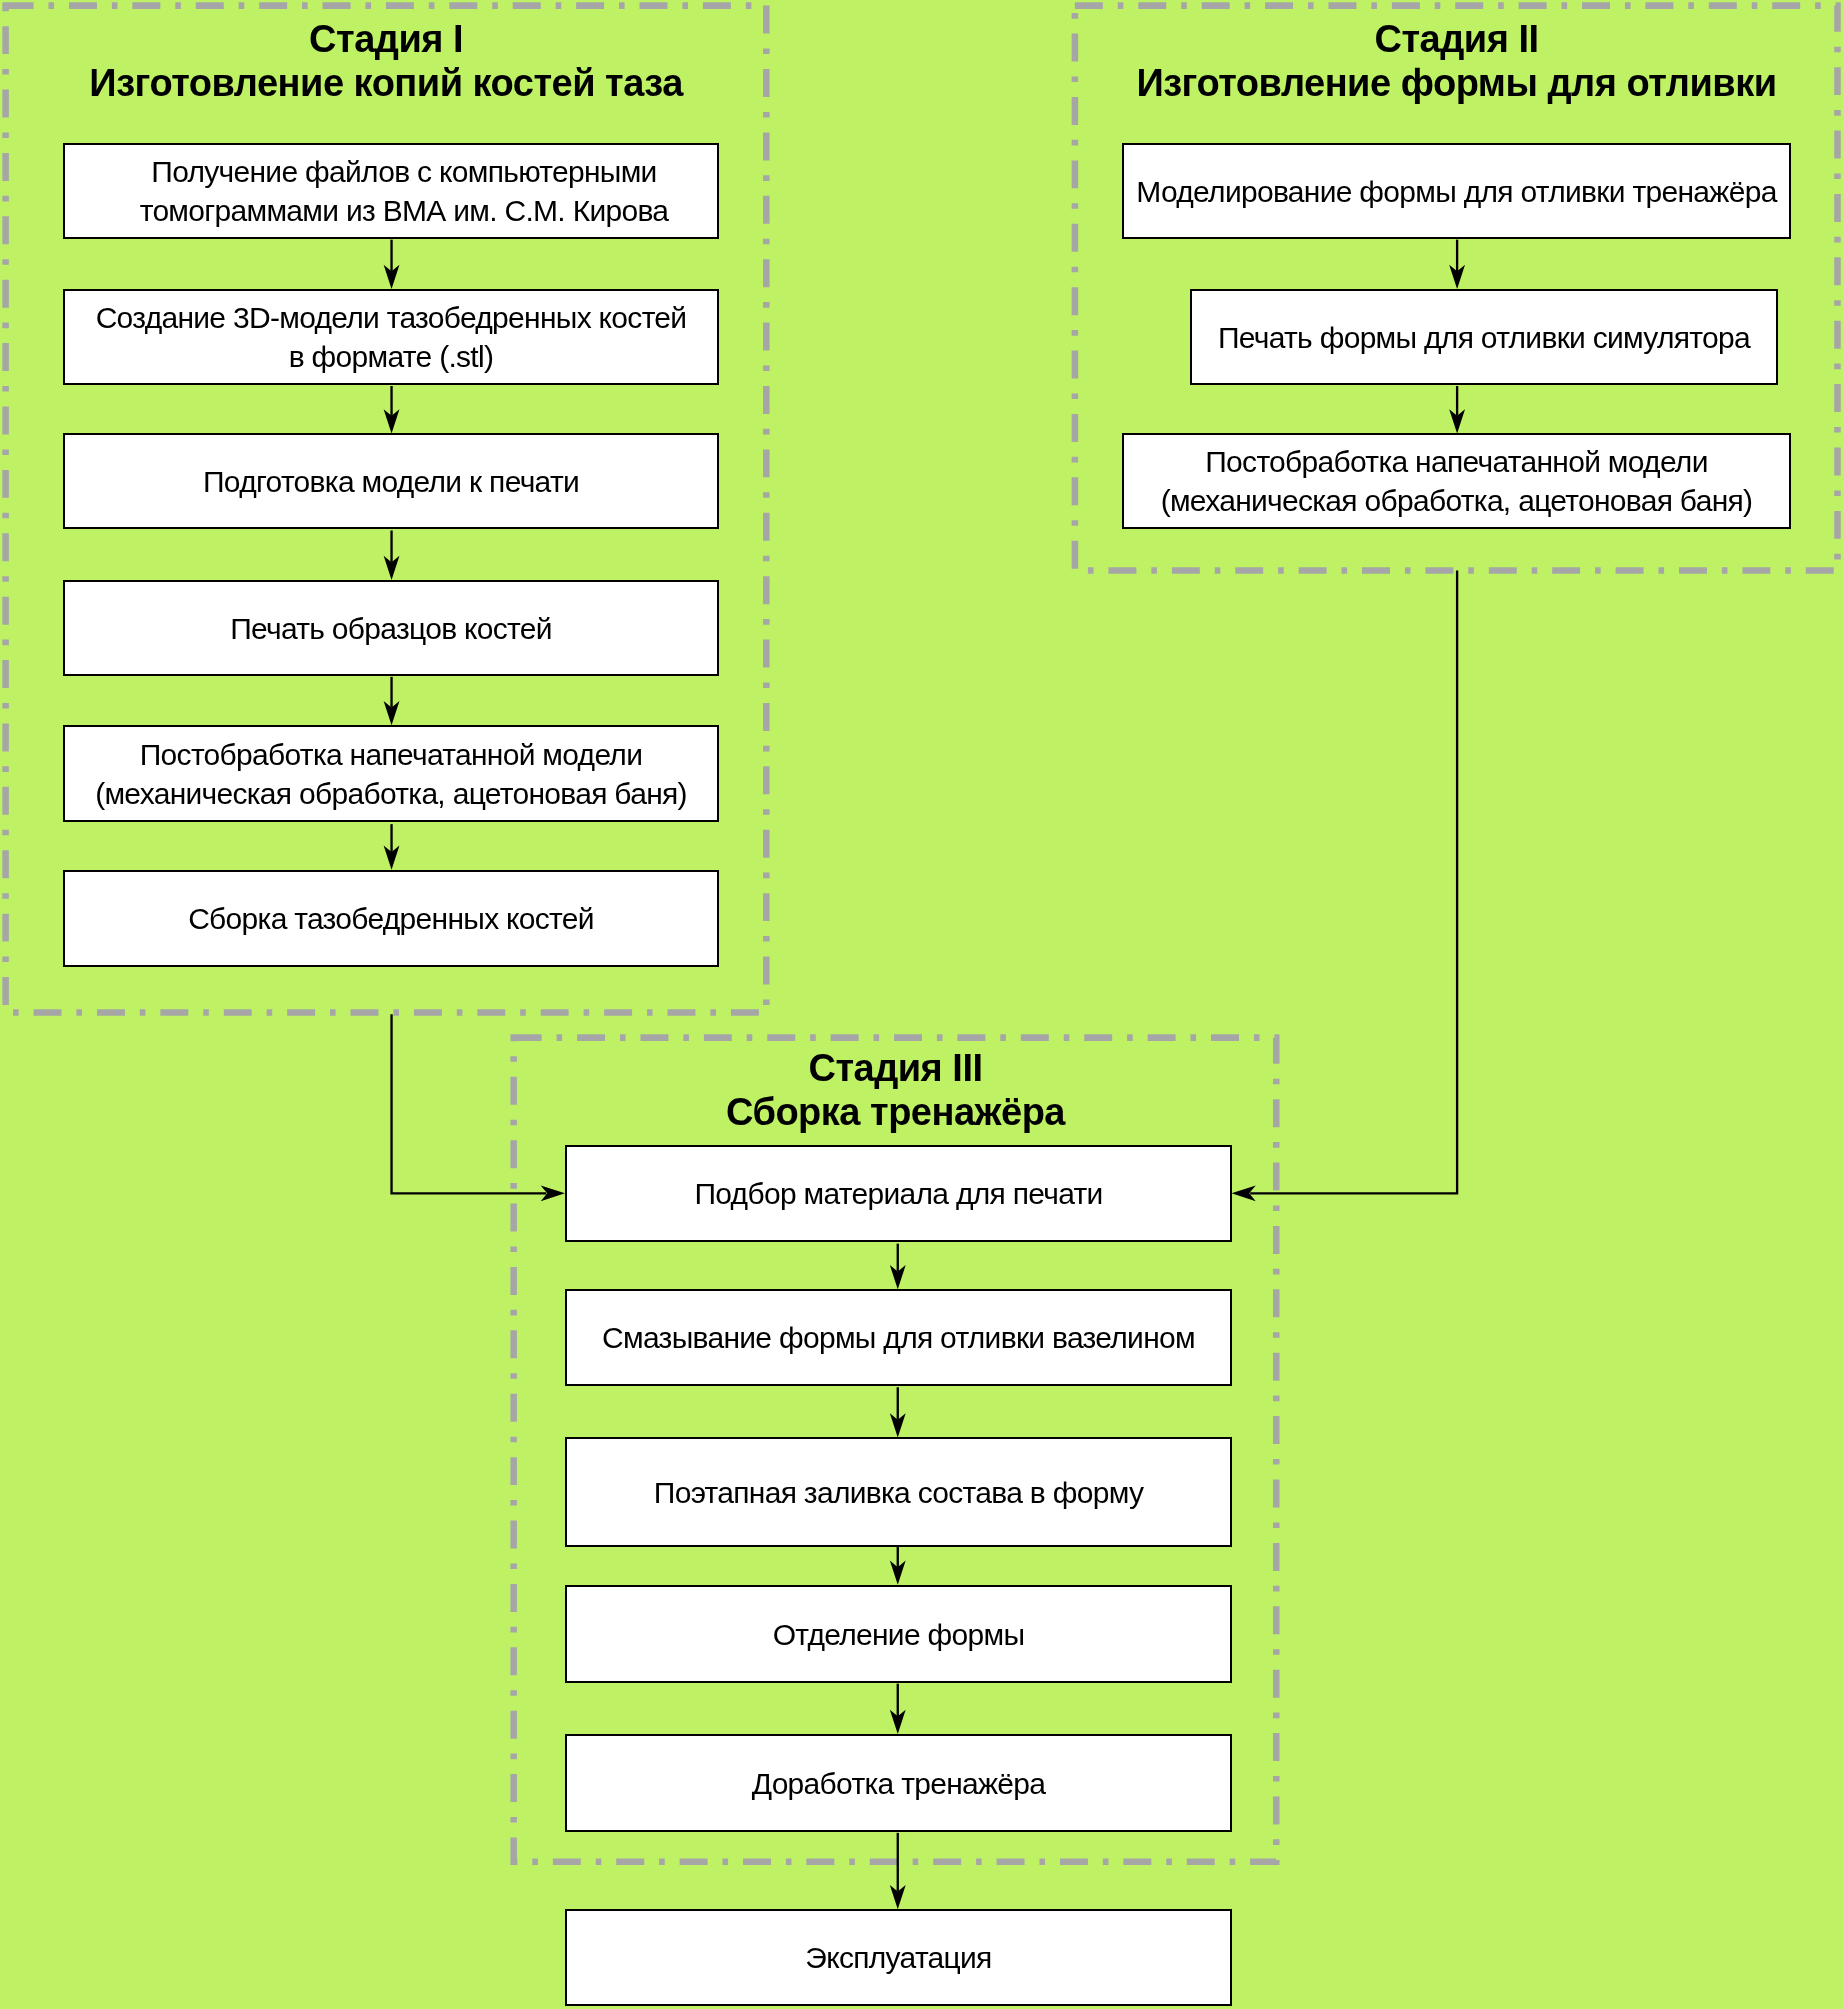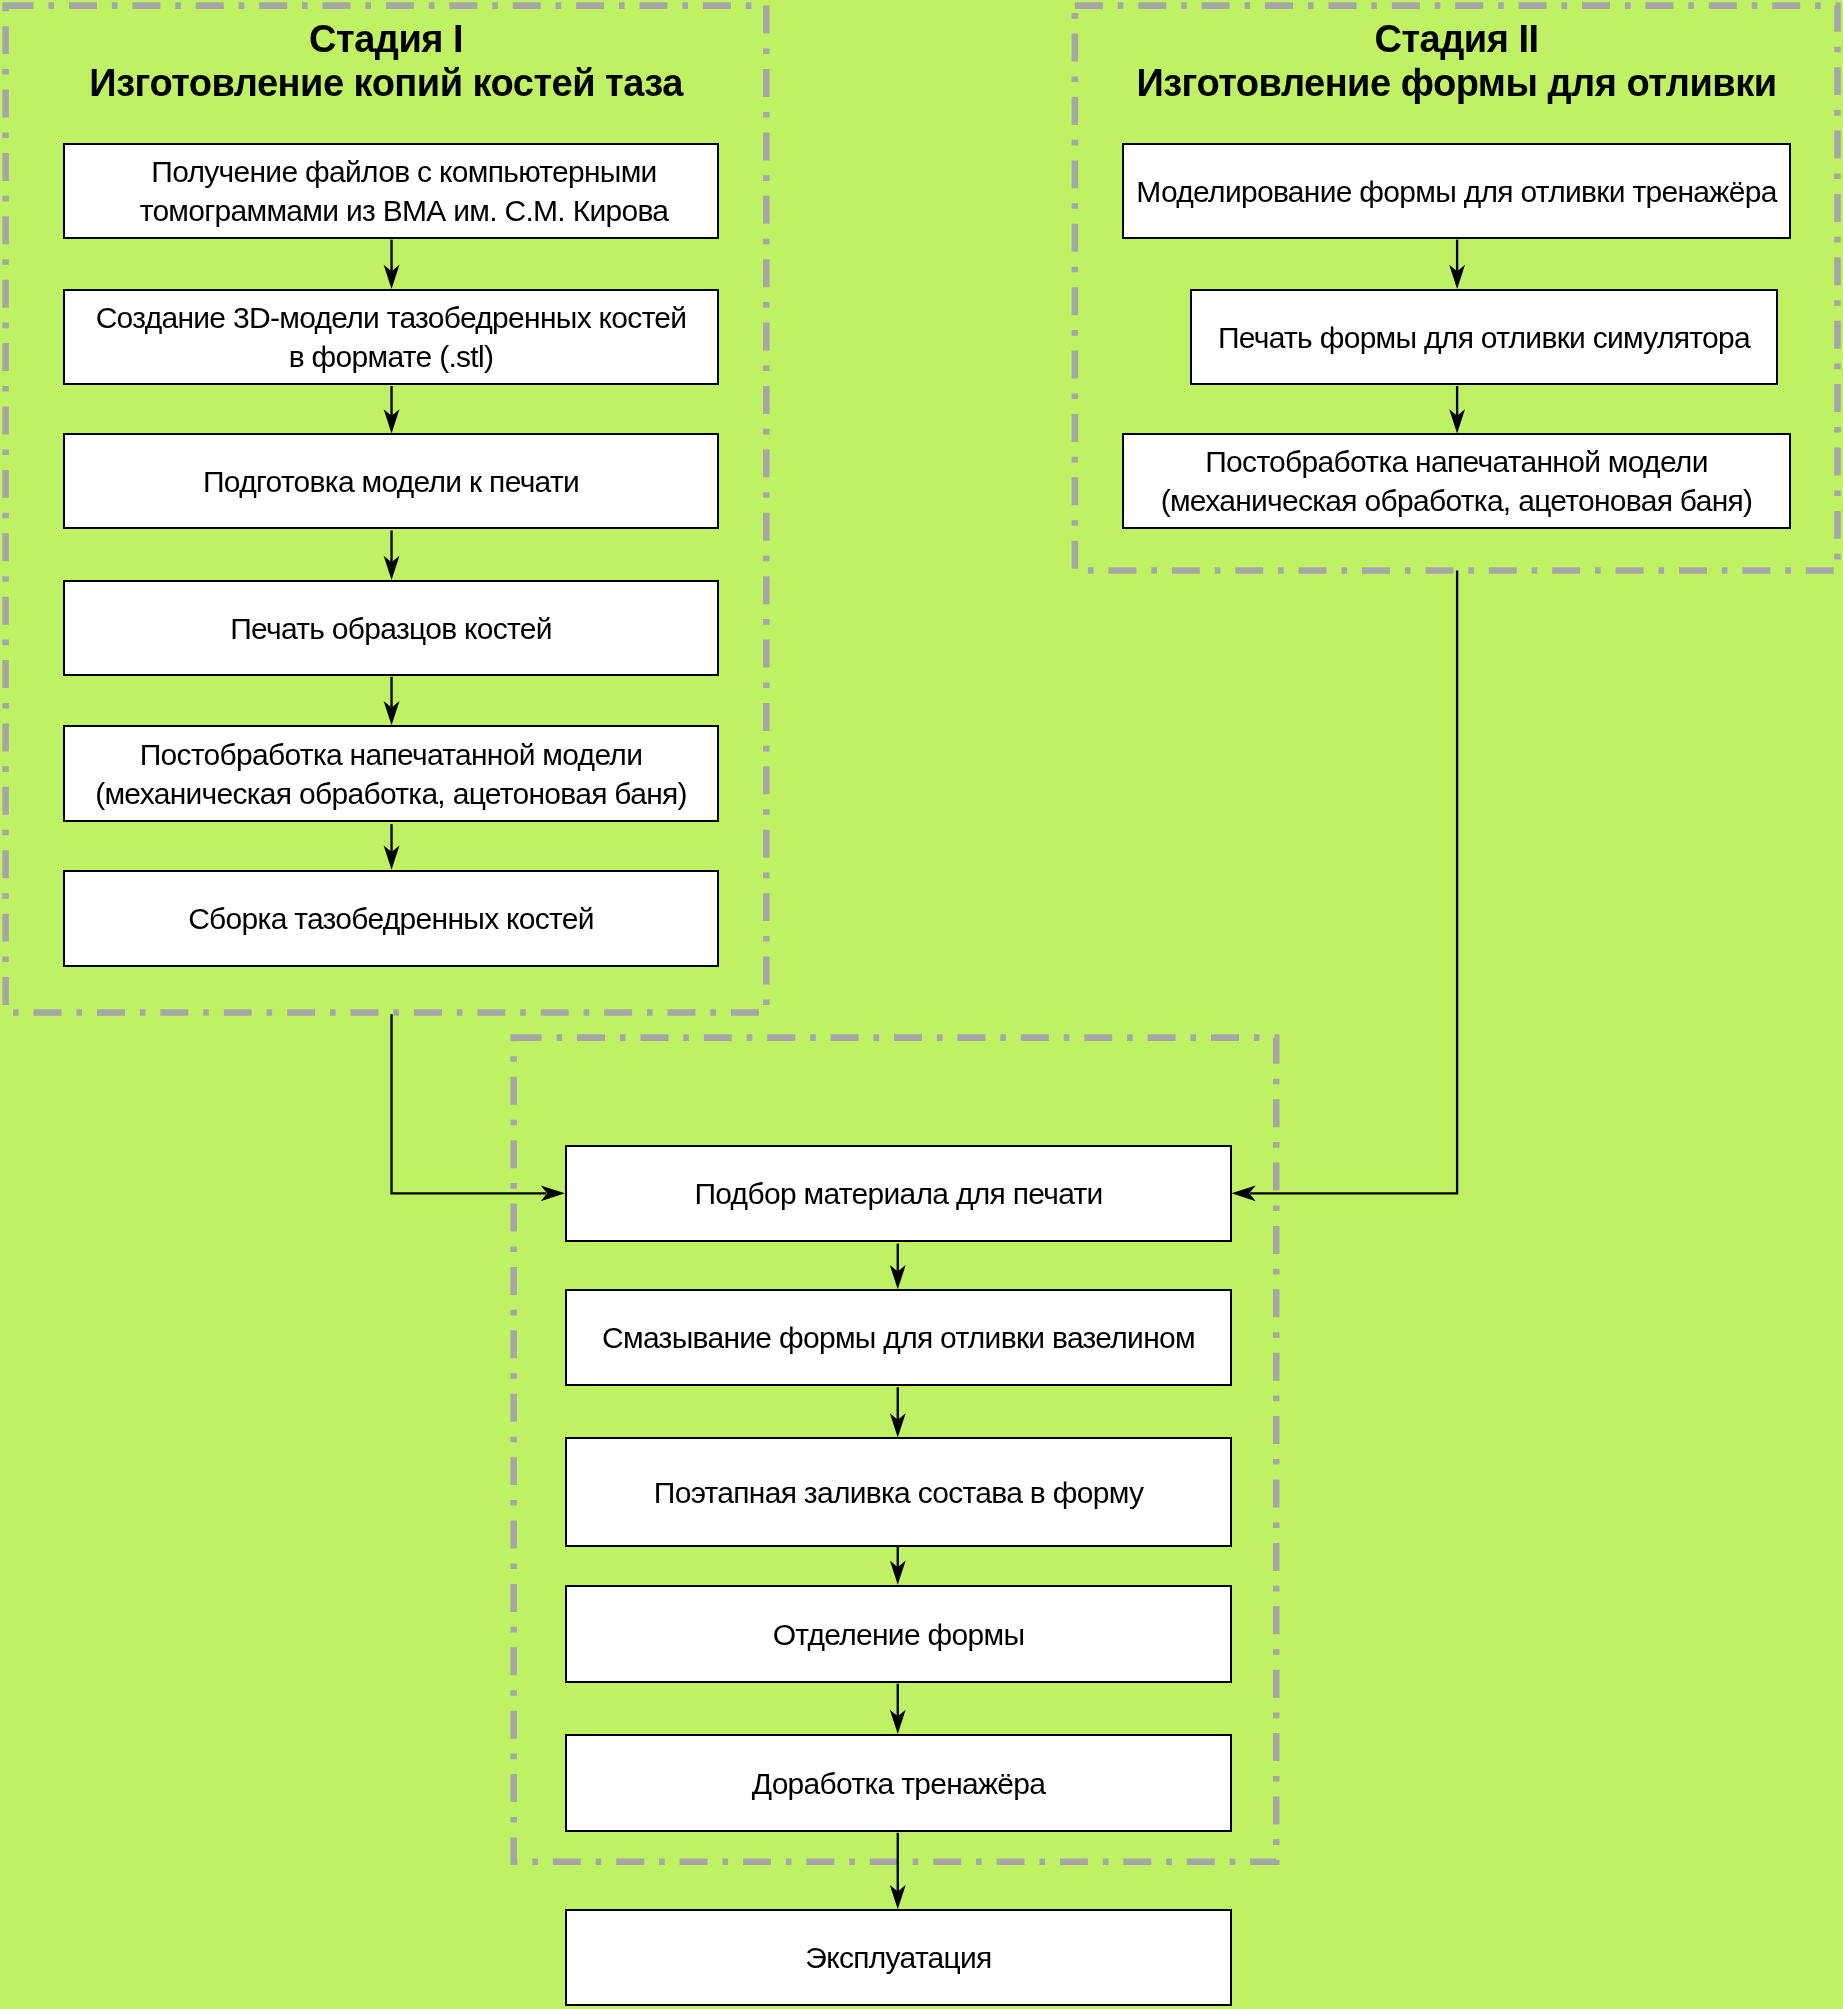--- a/index.html
+++ b/index.html
@@ -122,20 +122,24 @@
     <div class="t-line">Моделирование формы для отливки тренажёра</div>
   </div>
   <div class="box" style="left:1176px; top:289px; width:588px; height:96px;margin-left:14px;">
     <div class="t-line">Печать формы для отливки симулятора</div>
   </div>
   <div class="box" style="left:1122px; top:433px; width:669px; height:96px;">
     <div class="t-line">Постобработка напечатанной модели</div>
     <div class="t-line">(механическая обработка, ацетоновая баня)</div>
   </div>
 
+  <div class="stage-title" style="left:514px; top:1046px; width:763px;">
+    <div>Стадия III</div>
+    <div>Сборка тренажёра</div>
+  </div>
   <div class="box" style="left:565px; top:1145px; width:667px; height:97px;">
     <div class="t-line">Подбор материала для печати</div>
   </div>
   <div class="box" style="left:565px; top:1289px; width:667px; height:97px;">
     <div class="t-line">Смазывание формы для отливки вазелином</div>
   </div>
   <div class="box" style="left:565px; top:1437px; width:667px; height:110px;">
     <div class="t-line">Поэтапная заливка состава в форму</div>
   </div>
   <div class="box" style="left:565px; top:1585px; width:667px; height:98px;">

